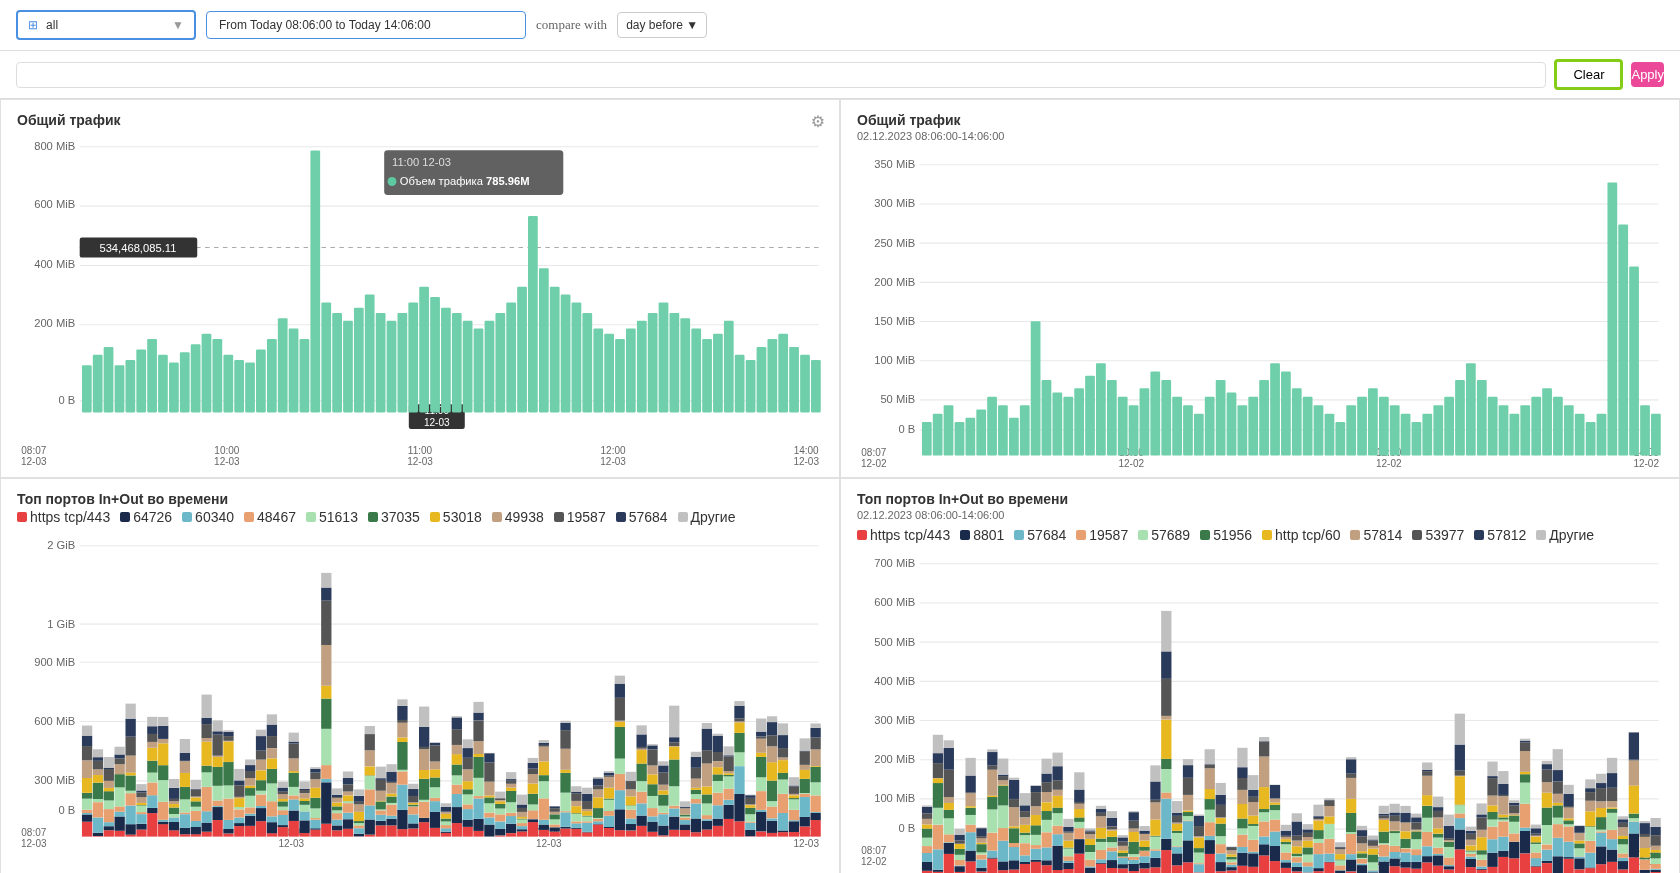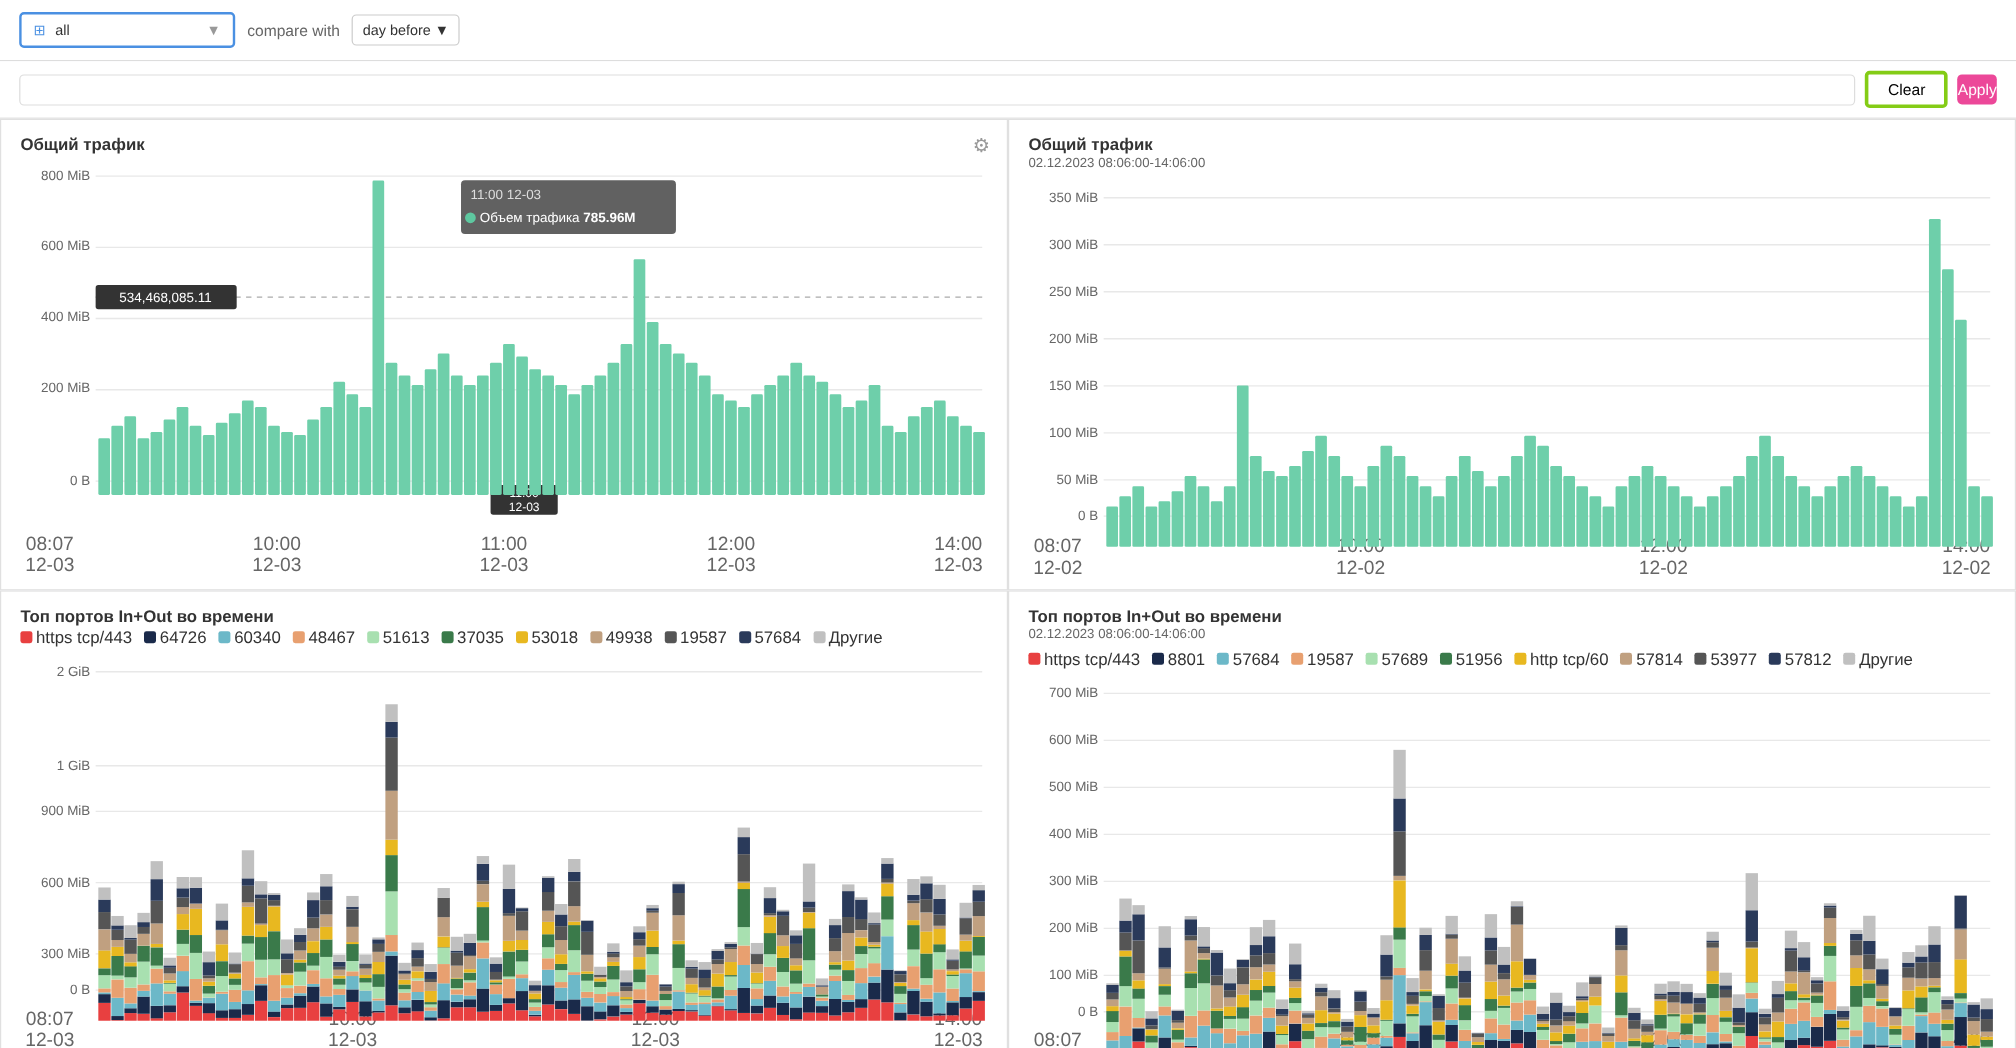--- a/index.html
+++ b/index.html
@@ -29,21 +29,21 @@
     .selector-dropdown .arrow { color: #999; }
 
     .date-range-box {
       border: 1px solid #4a90e2;
       border-radius: 4px;
       padding: 6px 12px;
       background: #fff;
       color: #333;
       min-width: 320px;
     }
-    .compare-label { color: #666; font-size: 13px; }
+    .compare-label { color: #666; font-size: 13px; font-family: Liberation Serif, serif; }
     .compare-select {
       border: 1px solid #ccc;
       border-radius: 4px;
       padding: 5px 8px;
       background: #fff;
       cursor: pointer;
     }
 
     .filter-bar {
       background: #fff;
@@ -142,37 +142,40 @@
       width: 10px;
       height: 10px;
       border-radius: 2px;
       flex-shrink: 0;
     }
 
     
     .x-labels {
       display: flex;
       justify-content: space-between;
-      font-size: 16px;
+      font-size: 10px;
       color: #666;
       margin-top: 2px;
       padding: 0 4px;
     }
     .x-label-item {
       text-align: center;
     }
   </style>
 </head>
 <body>
 
 <div class="top-bar">
   <div class="selector-dropdown">
     <span class="icon">⊞</span>
     <span class="label">all</span>
     <span class="arrow">▼</span>
+  </div>
+  <div class="date-range-box">
+    <span>From Today 08:06:00 to Today 14:06:00</span>
   </div>
   <span class="compare-label">compare with</span>
   <div class="compare-select">
     <span>day before</span>
     <span> ▼</span>
   </div>
 </div>
 
 <div class="filter-bar">
   <input class="filter-input" type="text" placeholder="" style="">

